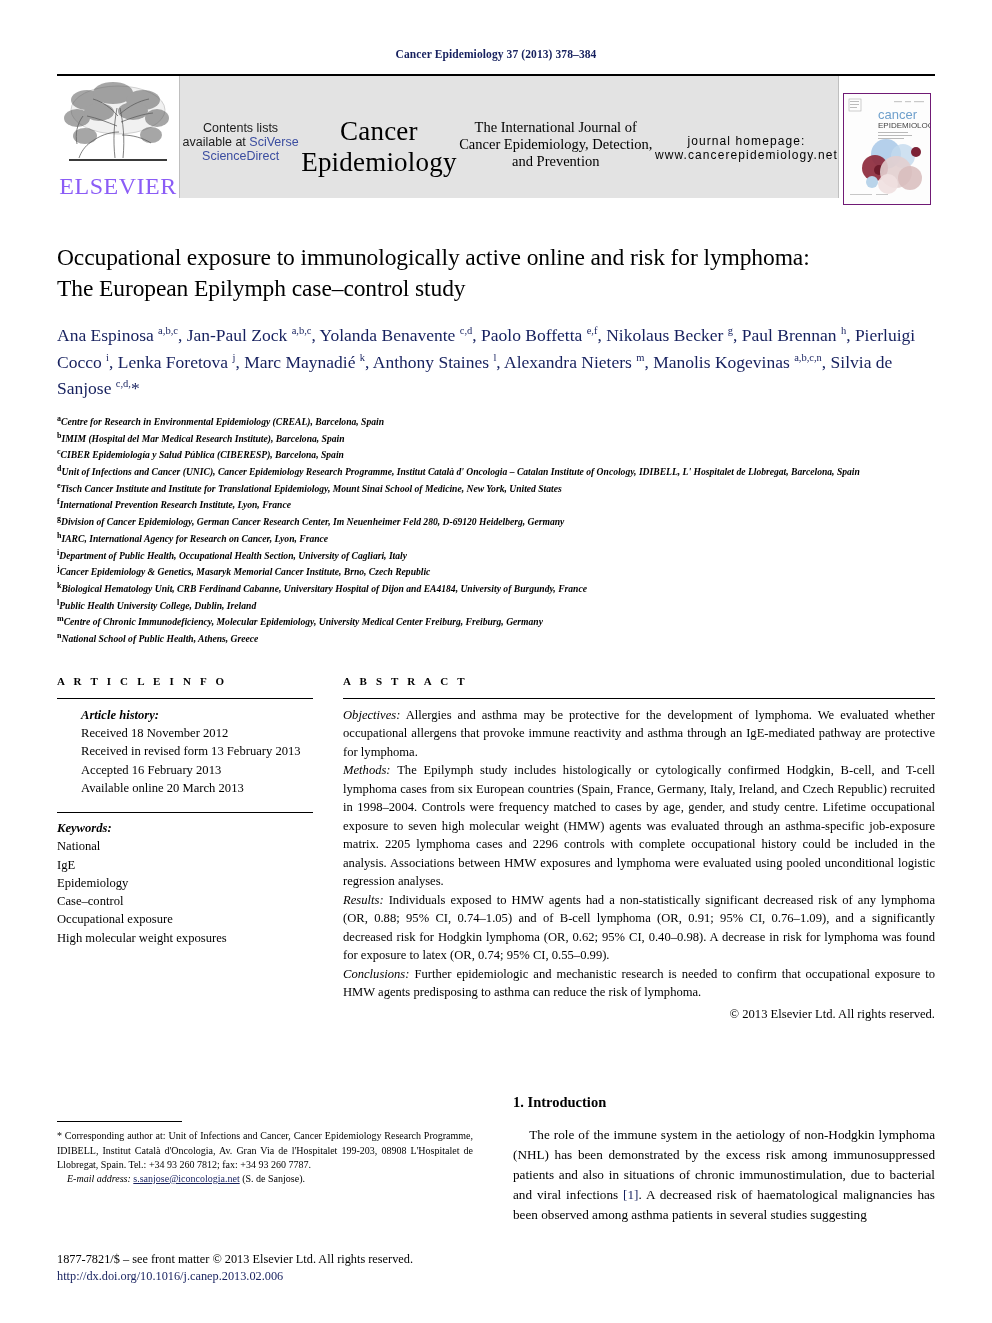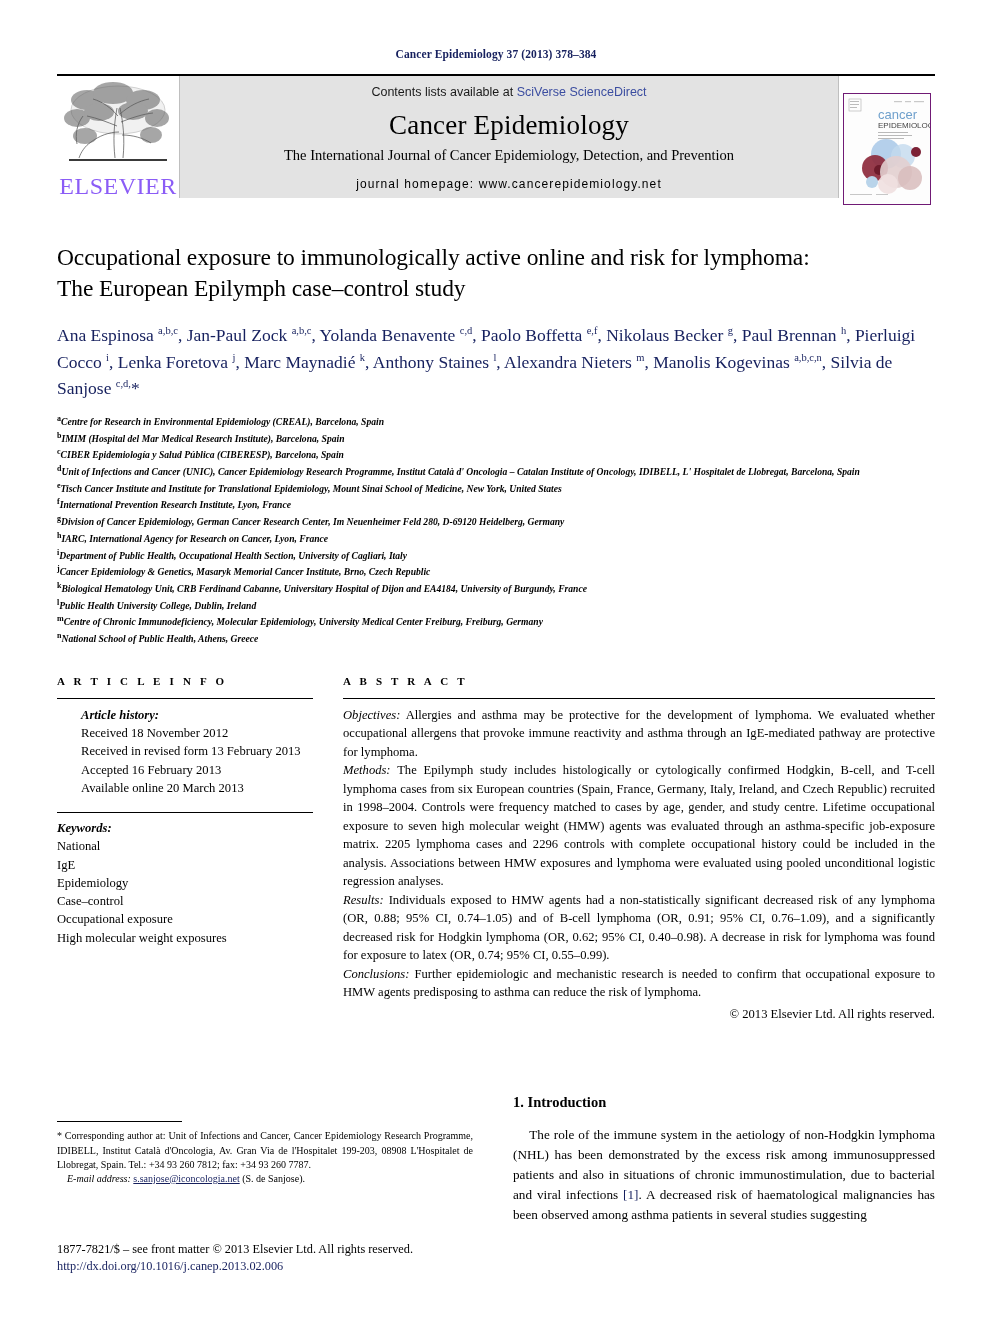--- a/index.html
+++ b/index.html
@@ -58,21 +58,21 @@
     font-size: 24px;
     letter-spacing: 0.5px;
     color: #8b5cf6;
   }
   .banner-mid {
     flex: 1 1 auto;
     background: #e3e3e3;
     border-left: 1px solid #bfbfbf;
     border-right: 1px solid #bfbfbf;
     display: flex;
-    flex-direction: column;
+    flex-direction: row;
     align-items: center;
     justify-content: flex-start;
     padding-top: 9px;
     box-sizing: border-box;
     text-align: center;
   }
   .contents-line {
     font-family: "Liberation Sans", sans-serif;
     font-size: 12.5px;
     color: #1a1a1a;
@@ -225,21 +225,21 @@
     line-height: 1.5;
     text-align: justify;
     margin: 0;
   }
   .cite { color: #16205e; }
 
   
   .page-footer {
     position: absolute;
     left: 57px;
-    bottom: 48px;
+    bottom: 38px;
     width: 420px;
     font-size: 12.3px;
     line-height: 1.4;
   }
 </style>
 </head>
 <body>
 
 <div class="page">
 

